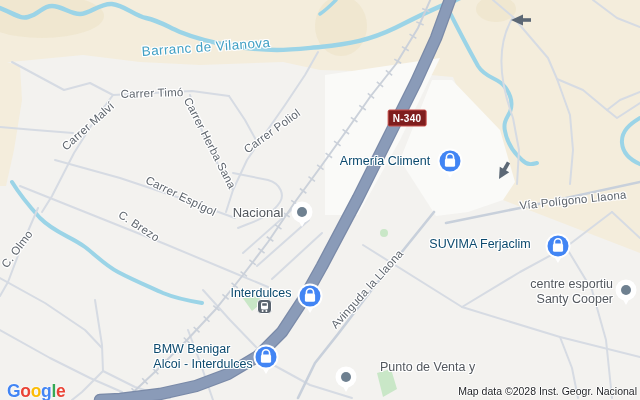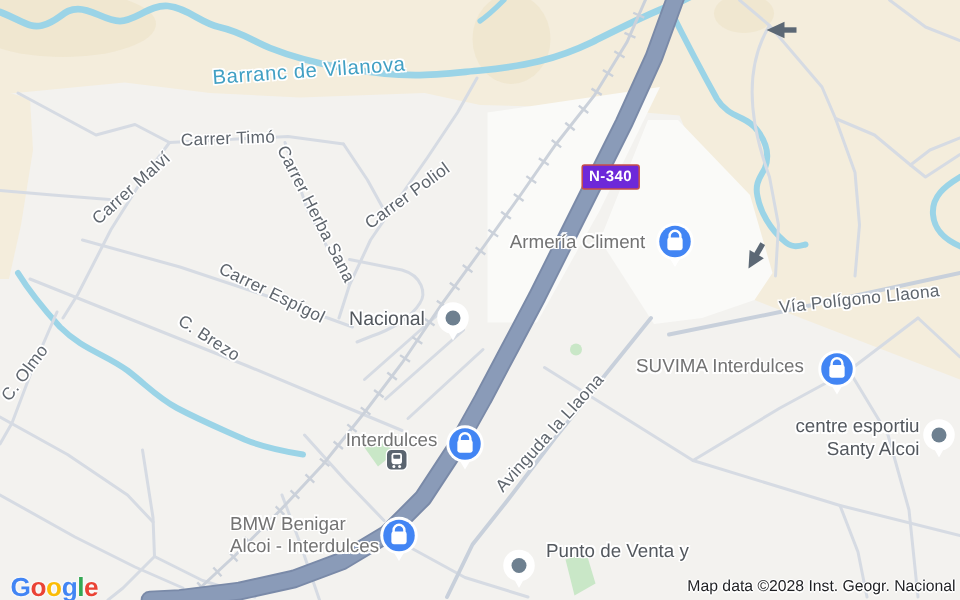--- a/index.html
+++ b/index.html
@@ -3,27 +3,27 @@
 <meta charset="utf-8">
 <style>
   html,body{margin:0;padding:0;}
   body{width:640px;height:400px;overflow:hidden;font-family:"Liberation Sans",sans-serif;}
   .map{position:relative;width:640px;height:400px;background:#f3f2ef;overflow:hidden;}
   .map svg.base{position:absolute;left:0;top:0;}
   .lbl{position:absolute;white-space:nowrap;transform:translate(-50%,-50%) rotate(var(--r,0deg));
        text-shadow:-1px -1px 0 #fff,1px -1px 0 #fff,-1px 1px 0 #fff,1px 1px 0 #fff,0 -1px 0 #fff,0 1px 0 #fff,-1px 0 0 #fff,1px 0 0 #fff;}
   .street{font-size:11.5px;color:#5f666e;letter-spacing:.2px;}
   .waterlbl{font-size:13.5px;color:#42a0c4;letter-spacing:.4px;}
-  .poi-blue{font-size:12.5px;color:#737373;}
+  .poi-blue{font-size:12.5px;color:#0c4a6e;}
   .poi-gray{font-size:12.5px;color:#53585e;}
   .block{transform:translate(-50%,-50%);text-align:left;line-height:15px;}
   .block-r{transform:none;text-align:right;line-height:15px;}
-  .block-l{transform:none;text-align:right;line-height:15px;}
+  .block-l{transform:none;text-align:right;line-height:15px;margin-left:16px;}
   .pin{position:absolute;}
-  .badge{position:absolute;transform:translate(-50%,-50%);background:#6d28d9;border:1px solid #c84e4a;
+  .badge{position:absolute;transform:translate(-50%,-50%);background:#7f1d1d;border:1px solid #c84e4a;
          color:#fff;font-size:10px;font-weight:bold;padding:2px 4px;border-radius:2px;letter-spacing:.3px;}
   .glogo{position:absolute;left:7px;top:381px;font-size:17.5px;font-weight:bold;letter-spacing:-.3px;
          text-shadow:0 0 2px #fff,0 0 2px #fff;}
   .attrib{position:absolute;right:3px;top:385px;font-size:10.5px;color:#1f2023;
           text-shadow:-1px 0 0 #fff,1px 0 0 #fff,0 -1px 0 #fff,0 1px 0 #fff;}
 </style>
 </head>
 <body>
 
 <div class="map">
@@ -126,29 +126,29 @@
   <div class="lbl street" style="left:181px;top:196px;--r:26deg">Carrer Espígol</div>
   <div class="lbl street" style="left:139px;top:226px;--r:33deg">C. Brezo</div>
   <div class="lbl street" style="left:17px;top:249px;--r:-53deg">C. Olmo</div>
   <div class="lbl street" style="left:573px;top:200px;--r:-6deg">Vía Polígono Llaona</div>
   <div class="lbl street" style="left:367px;top:289px;--r:-48deg">Avinguda la Llaona</div>
 
   <div class="badge" style="left:407px;top:118px">N-340</div>
 
   <div class="lbl poi-blue" style="left:385px;top:161px">Armería Climent</div>
   <div class="lbl poi-blue" style="left:261px;top:293px">Interdulces</div>
-  <div class="lbl poi-blue" style="left:480px;top:244px">SUVIMA Interdulces</div>
+  <div class="lbl poi-blue" style="left:480px;top:244px">SUVIMA Ferjaclim</div>
   <div class="lbl poi-blue block" style="left:203px;top:357px">
     <div>BMW Benigar</div>
     <div>Alcoi - Interdulces</div>
   </div>
   <div class="lbl poi-gray" style="left:258px;top:212px;font-size:13px">Nacional</div>
   <div class="lbl poi-gray block-r" style="right:27px;top:277px;left:auto">
     <div>centre esportiu</div>
-    <div>Santy Alcoi</div>
+    <div>Santy Cooper</div>
   </div>
   <div class="lbl poi-gray block-l" style="left:364px;top:360px;transform:none">
     <div>Punto de Venta y</div>
   </div>
 
   <svg class="pin" style="left:437px;top:148px" width="26" height="31" viewBox="0 0 26 31">
     <path d="M13,30 L7,20 H19 Z" fill="#fff"></path>
       <circle cx="13" cy="13" r="12.5" fill="#fff"></circle>
       <circle cx="13" cy="13" r="10.5" fill="#4285F4"></circle>
     <path d="M9.4,11 V9.4 a3.6,3.6 0 0 1 7.2,0 V11" stroke="#fff" stroke-width="1.6" fill="none"></path>

